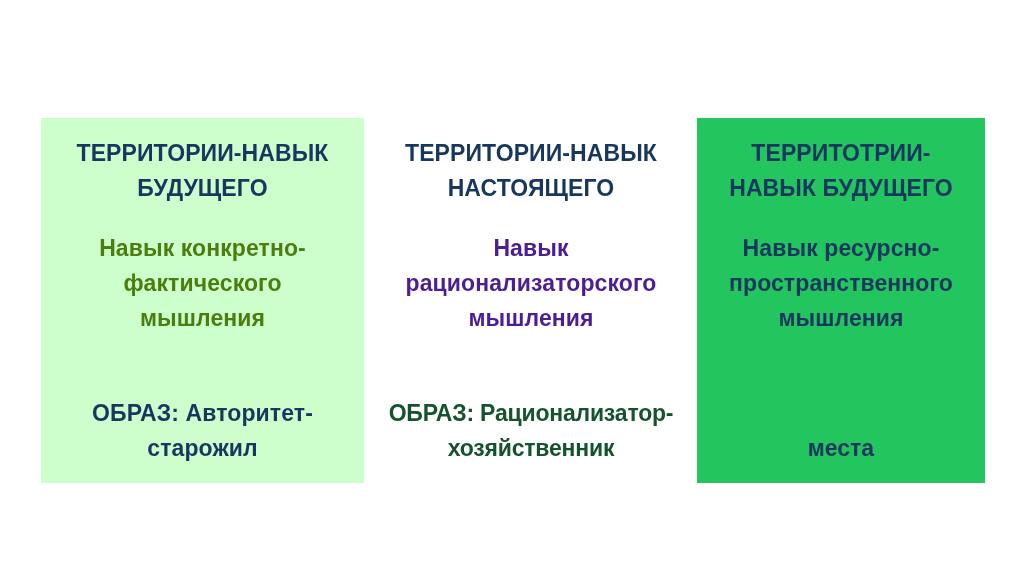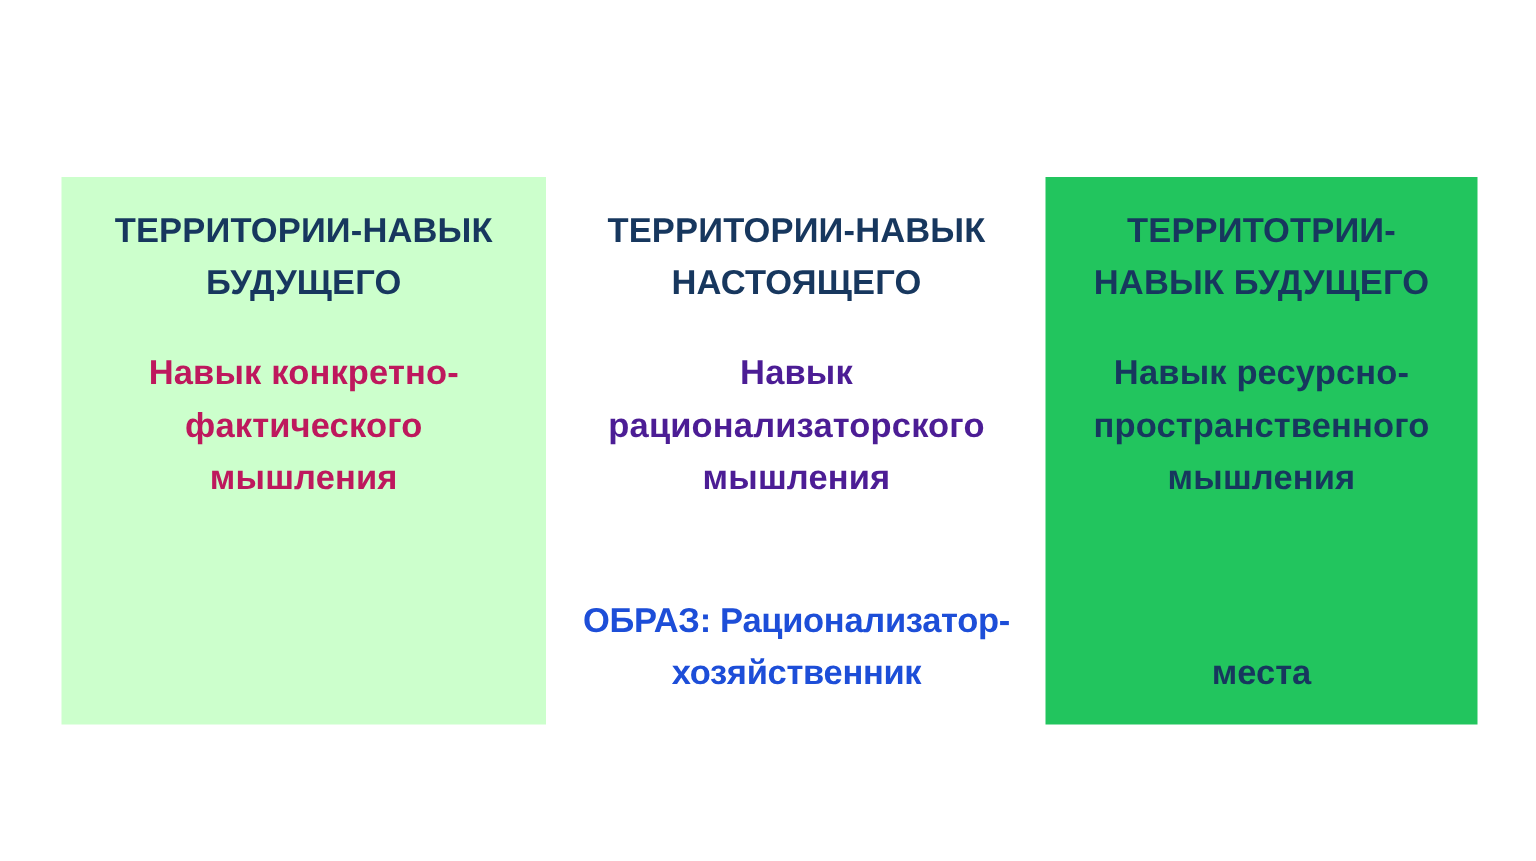--- a/index.html
+++ b/index.html
@@ -80,43 +80,47 @@
 
 <div class="slide">
 
   <div class="column col-past" style="background: rgb(204, 255, 204);">
 
     <div class="block block-header" style="color: rgb(23, 55, 94);">
       <span class="line">ТЕРРИТОРИИ-НАВЫК</span>
       <span class="line">БУДУЩЕГО</span>
     </div>
 
-    <div class="block block-skill" style="color: #be185d;">
+    <div class="block block-skill" style="color: #4d7c0f;">
       <span class="line">Навык конкретно-</span>
       <span class="line">фактического</span>
       <span class="line">мышления</span>
     </div>
 
+    <div class="block block-image" style="color: rgb(23, 55, 94);">
+      <span class="line">ОБРАЗ: Авторитет-</span>
+      <span class="line">старожил</span>
+    </div>
 
   </div>
 
   <div class="column col-present">
 
     <div class="block block-header" style="color: rgb(23, 55, 94);">
       <span class="line">ТЕРРИТОРИИ-НАВЫК</span>
       <span class="line">НАСТОЯЩЕГО</span>
     </div>
 
     <div class="block block-skill" style="color: #4c1d95;">
       <span class="line">Навык</span>
       <span class="line">рационализаторского</span>
       <span class="line">мышления</span>
     </div>
 
-    <div class="block block-image" style="color: #1d4ed8;">
+    <div class="block block-image" style="color: #14532d;">
       <span class="line">ОБРАЗ: Рационализатор-</span>
       <span class="line">хозяйственник</span>
     </div>
 
   </div>
 
   <div class="column col-future" style="background: #22c55e;">
 
     <div class="block block-header" style="color: rgb(23, 55, 94);">
       <span class="line">ТЕРРИТОТРИИ-</span>

